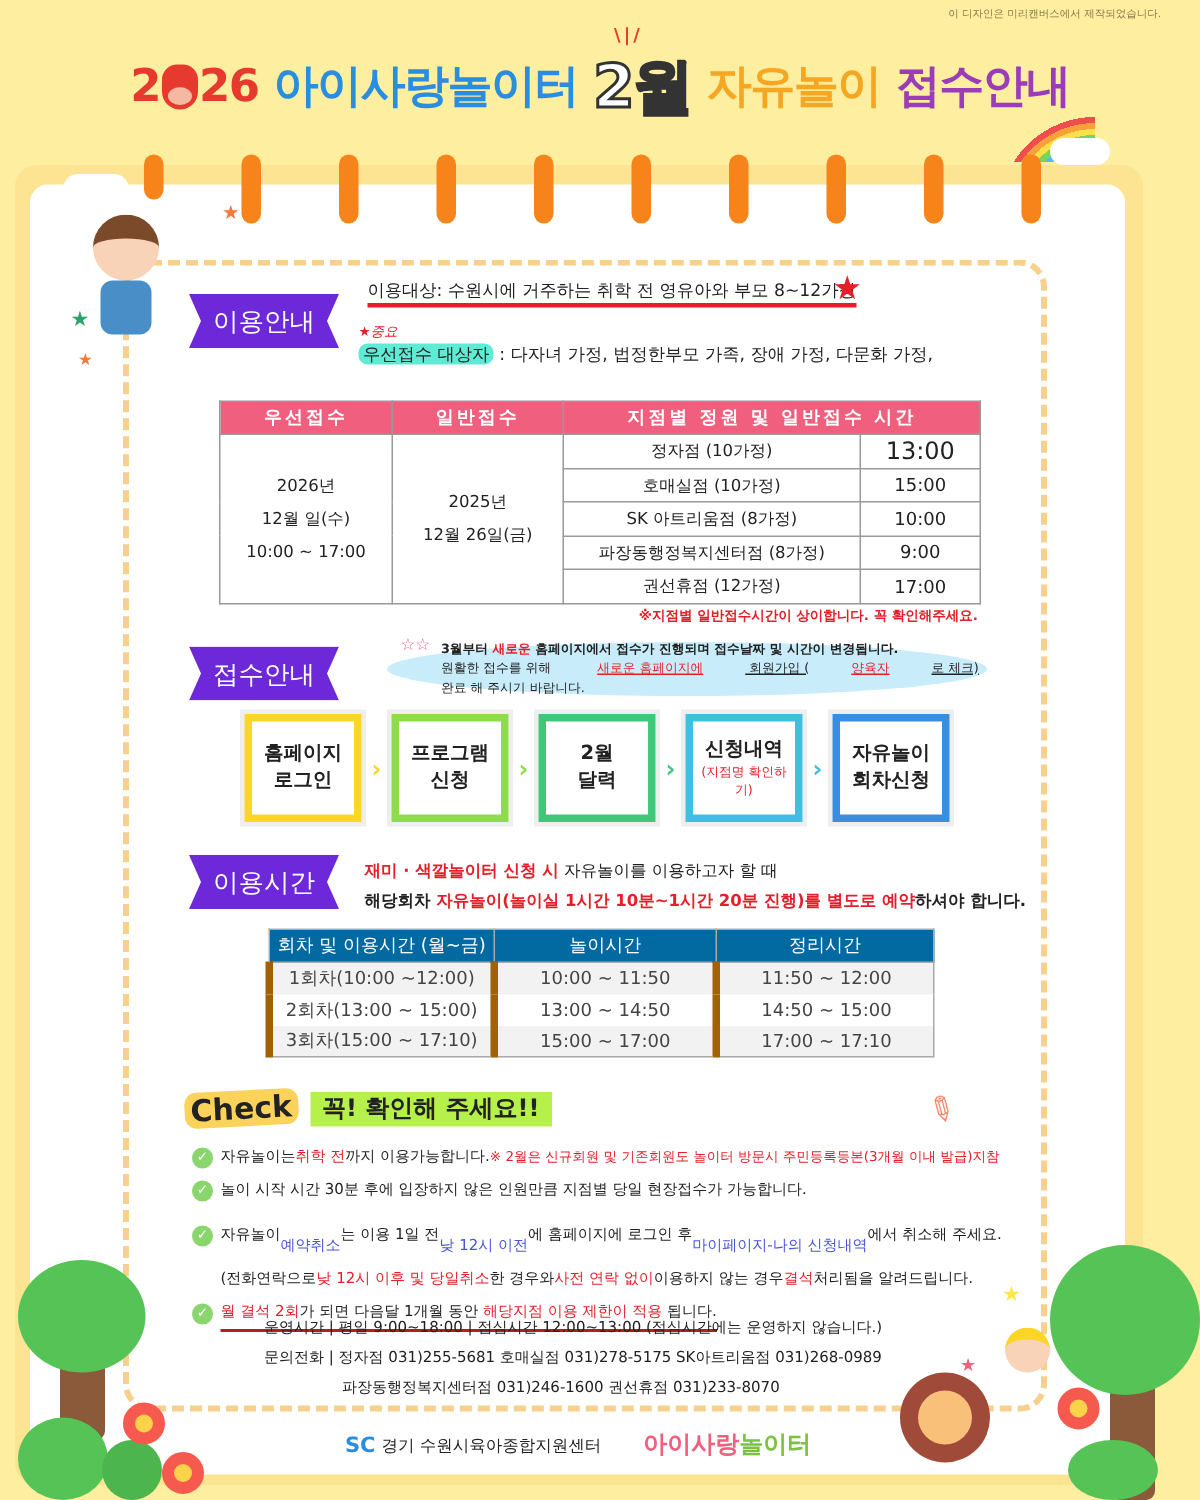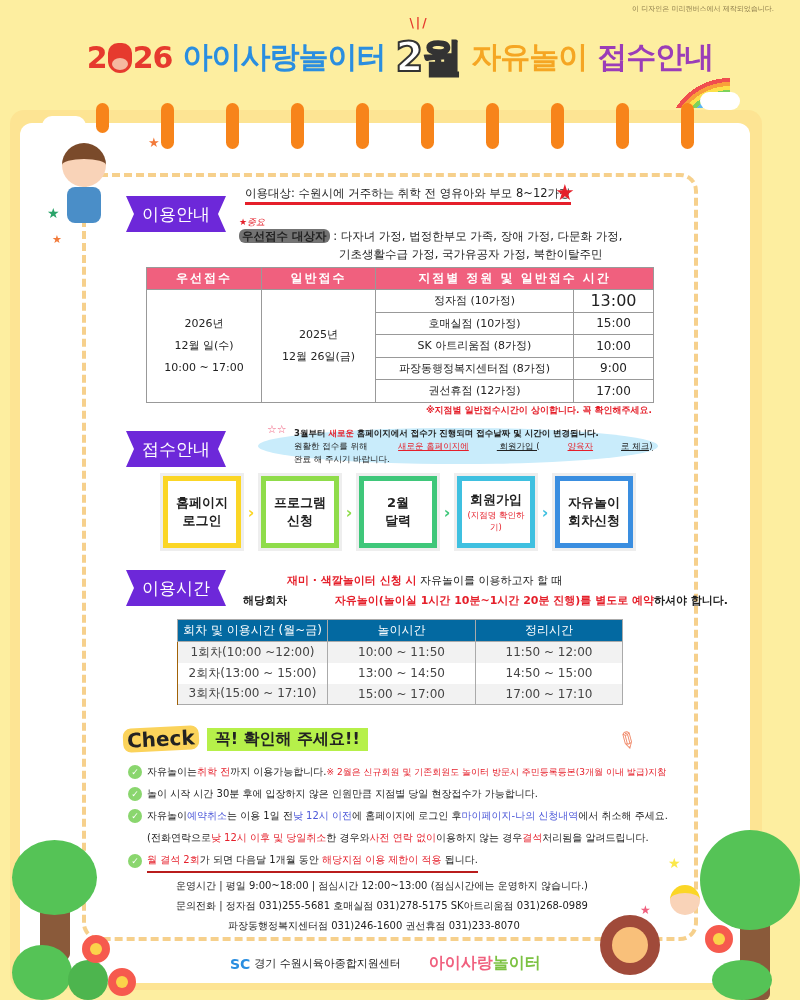--- a/index.html
+++ b/index.html
@@ -85,21 +85,21 @@
     position: absolute; left: 245px; top: 186px; font-size: 11.5px;
     border-bottom: 3px solid #e51f2a; padding-bottom: 1px;
   }
   .star-red {
     position: absolute; left: 555px; top: 180px; color: #e51f2a; font-size: 22px;
   }
   .priority {
     position: absolute; left: 239px; top: 227px; font-size: 11.5px; line-height: 18px;
   }
   .priority .hl {
-    background: #737373; border-radius: 6px; padding: 0 3px; font-weight: bold;
+    background: #5eead4; border-radius: 6px; padding: 0 3px; font-weight: normal;
   }
   .priority .important {
     position: absolute; left: 0; top: -14px; color: #e51f2a; font-size: 9px; font-style: italic;
   }
   .priority .line2 { padding-left: 100px; }
   
   table { border-collapse: collapse; }
   .sched {
     position: absolute; left: 146px; top: 267px; width: 508px;
     font-size: 11px; border: 1px solid #999;
@@ -133,51 +133,51 @@
     font-size: 13px; font-weight: bold; line-height: 18px; text-align: center;
   }
   .step .sub { color: #e51f2a; font-size: 8.5px; line-height: 12px; font-weight: normal; }
   .arrow {
     width: 20px; font-size: 16px; font-weight: bold; text-align: center;
   }
   
   .usage-text {
     position: absolute; left: 243px; top: 571px; font-size: 11px; line-height: 20px;
   }
-  .usage-text .r { color: #e51f2a; margin-left: 44px; }
+  .usage-text .r { color: #e51f2a; }
   .usage-text .b { font-weight: bold; }
   .time-table {
     position: absolute; left: 177px; top: 619px; width: 446px; font-size: 12px; color: #444;
     border: 1px solid #aaa;
   }
   .time-table th {
     background: #0369a1; color: #fff; font-weight: normal; height: 22px; border: 1px solid #aaa;
   }
-  .time-table td { text-align: center; height: 21px; border-left: 1px solid #a16207; border-right: 1px solid #aaa; }
+  .time-table td { text-align: center; height: 21px; border-left: 5px solid #a16207; border-right: 1px solid #aaa; }
   .time-table tr:nth-child(even) td { background: #f2f2f2; }
   
   .check-title {
     position: absolute; left: 123px; top: 727px; display: flex; align-items: center; gap: 8px;
   }
   .check-word {
     font-size: 20px; font-weight: bold; color: #222; background: #fbd35b; padding: 0 4px;
     border-radius: 8px; transform: rotate(-3deg);
   }
   .check-sub {
     font-size: 16px; font-weight: bold; color: #222; background: #b6f04a; padding: 1px 8px;
   }
   .pencil { position: absolute; left: 618px; top: 728px; color: #f08a6a; font-size: 22px; transform: rotate(30deg); }
   .check-list { position: absolute; left: 128px; top: 761px; font-size: 10px; line-height: 22px; }
   .check-list li { list-style: none; display: flex; align-items: center; white-space: nowrap; }
   .check-list .ci {
     display: inline-flex; width: 14px; height: 14px; border-radius: 50%; background: #8ad66e;
     color: #fff; font-size: 9px; align-items: center; justify-content: center; margin-right: 5px;
   }
   .check-list .r { color: #e51f2a; }
-  .check-list .bl { color: #4a56d8; }
+  .check-list .bl { color: #4a56d8; margin-top: 15px; }
   .check-list .cont { padding-left: 19px; }
   .check-list .ul { border-bottom: 2px solid #b91c1c; }
   
   .contact {
     position: absolute; left: 176px; top: 876px; font-size: 10px; line-height: 20px;
   }
   .contact .indent { padding-left: 52px; }
   
   .footer {
     position: absolute; left: 230px; top: 953px; display: flex; align-items: center; gap: 28px;
@@ -251,21 +251,20 @@
 <span style="position:absolute; left:52px; top:233px; color:#f27a3a; font-size:11px;">★</span>
 
 <div class="section-label" style="top:196px;">이용안내</div>
 
 <div class="target">이용대상: 수원시에 거주하는 취학 전 영유아와 부모 8~12가정</div>
 <span class="star-red">★</span>
 
 <div class="priority">
   <span class="important">★중요</span>
   <div><span class="hl">우선접수 대상자</span><span> : 다자녀 가정, 법정한부모 가족, 장애 가정, 다문화 가정,</span></div>
-  <div class="line2">기초생활수급 가정, 국가유공자 가정, 북한이탈주민</div>
 </div>
 
 <table class="sched">
   <tbody>
       <tr>
     <th style="width:115px;">우선접수</th>
     <th style="width:114px;">일반접수</th>
     <th colspan="2">지점별 정원 및 일반접수 시간</th>
   </tr>
   <tr>
@@ -319,21 +318,21 @@
     <span>프로그램</span>
     <span>신청</span>
   </div>
   <div class="arrow" style="color:#8fdc4a;">›</div>
   <div class="step" style="border-color:#3fc77a;">
     <span>2월</span>
     <span>달력</span>
   </div>
   <div class="arrow" style="color:#3fc77a;">›</div>
   <div class="step" style="border-color:#3fc0e0;">
-    <span>회원가입</span>
+    <span>신청내역</span>
     <span class="sub">(지점명 확인하기)</span>
   </div>
   <div class="arrow" style="color:#3fc0e0;">›</div>
   <div class="step" style="border-color:#3a8ee0;">
     <span>자유놀이</span>
     <span>회차신청</span>
   </div>
 </div>
 
 <div class="section-label" style="top:570px;">이용시간</div>

